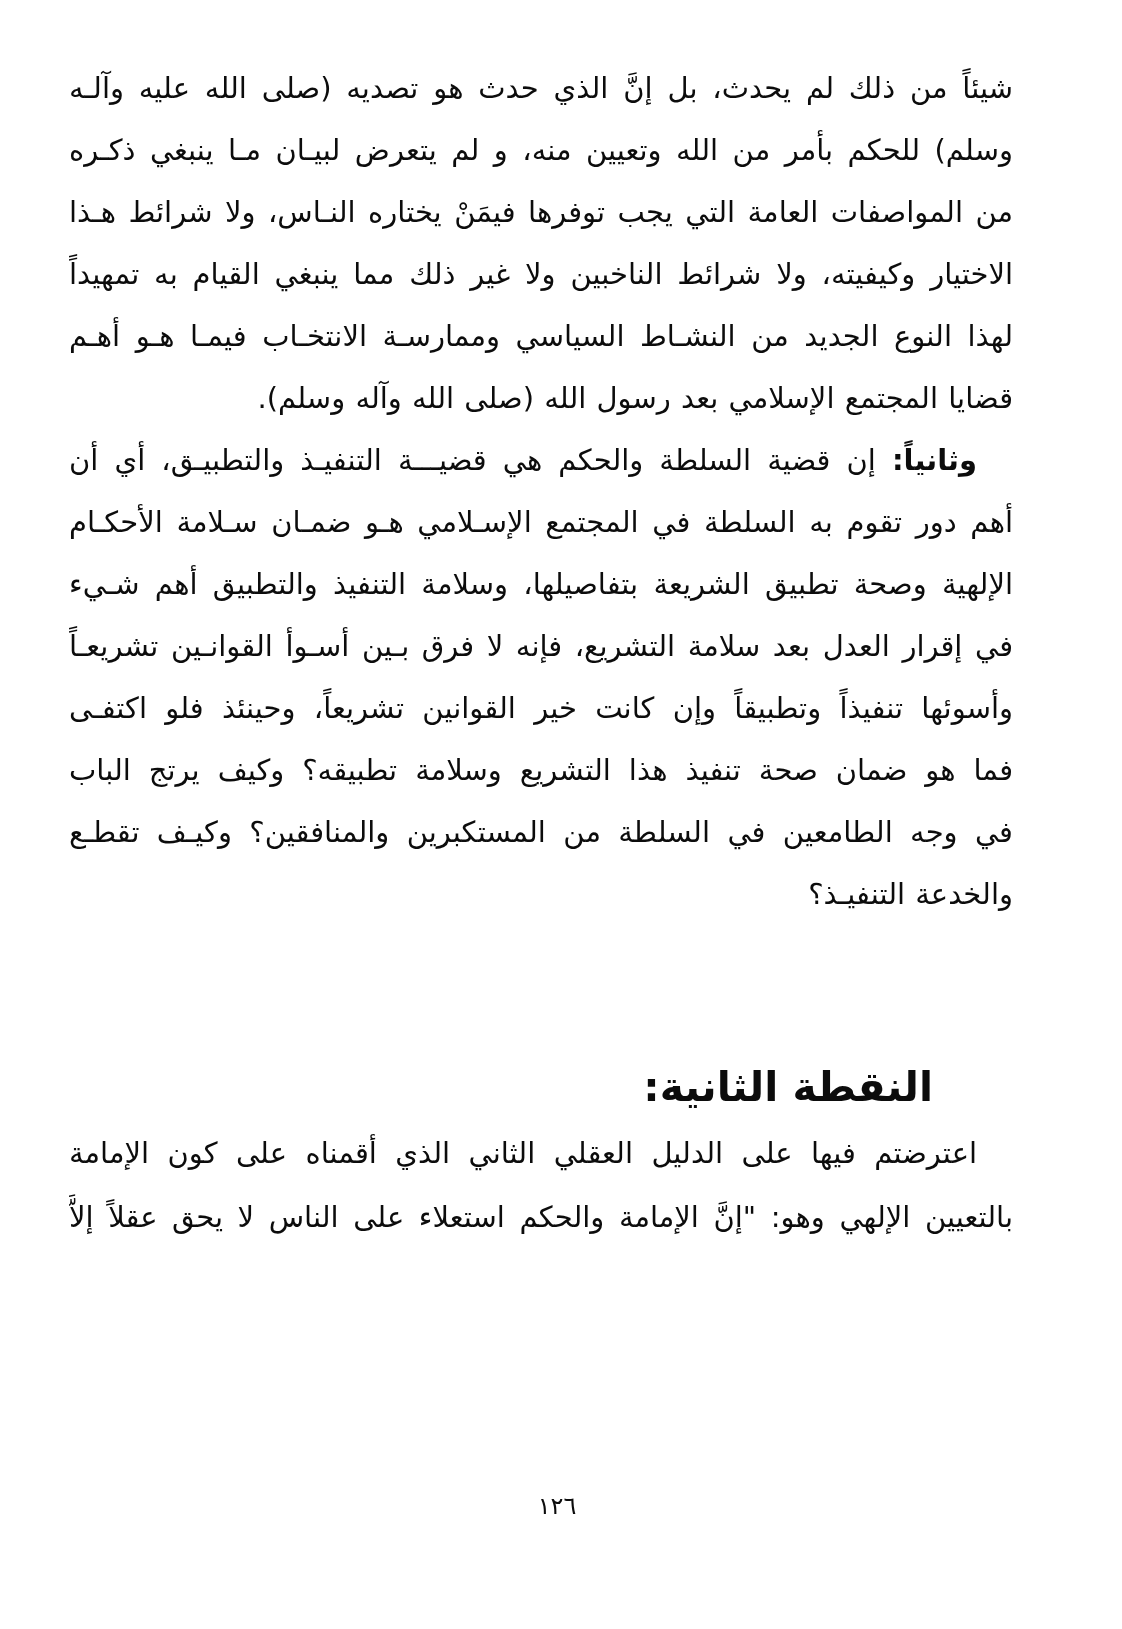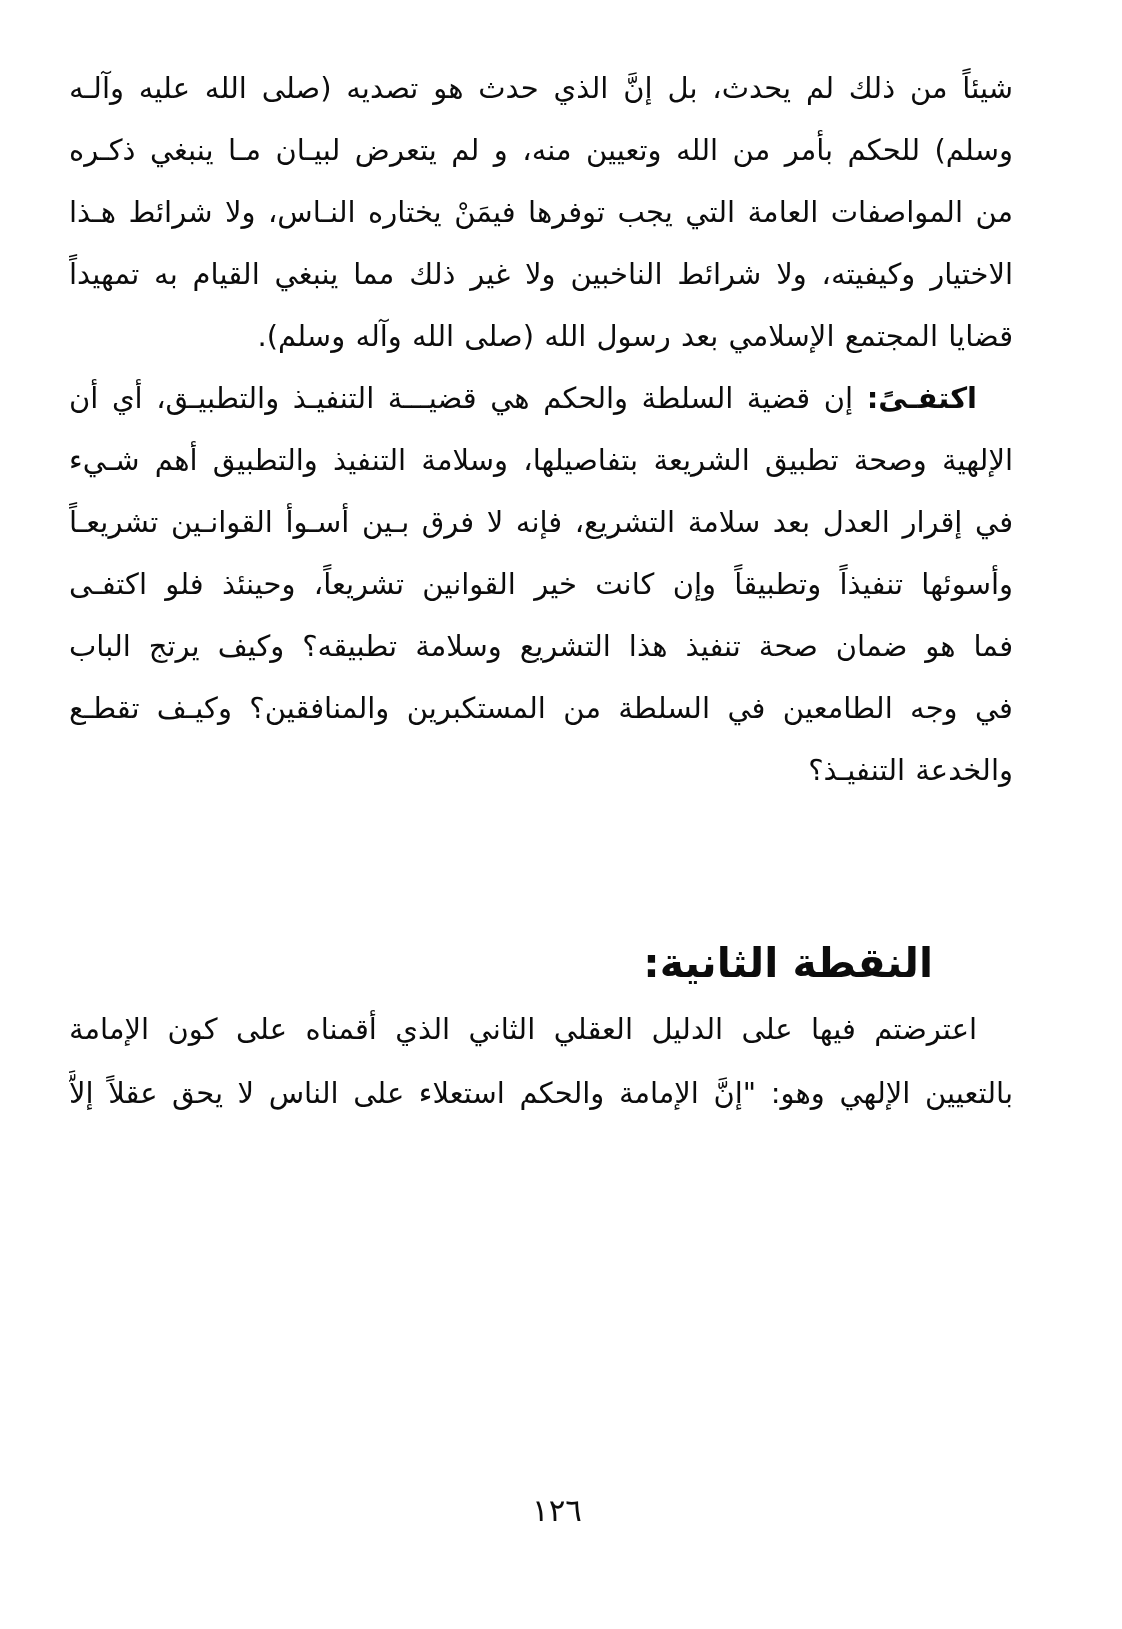--- a/index.html
+++ b/index.html
@@ -45,42 +45,44 @@
     text-align-last: right;
     overflow: hidden;
   }
   .p3 .line { height: 64px; line-height: 64px; }
   .page-number {
     position: absolute;
     top: 1492px;
     left: 0;
     width: 1114px;
     text-align: center;
-    font-size: 31px;
+    font-size: 24px;
     direction: rtl;
     color: #0c0c0c;
   }
 </style>
 </head>
 <body>
 
 <div class="text-block">
 
   <div>
     <div class="line">شيئاً من ذلك لم يحدث، بل إنَّ الذي حدث هو تصديه (صلى الله عليه وآلـه</div>
     <div class="line">وسلم) للحكم بأمر من الله وتعيين منه، و لم يتعرض لبيـان مـا ينبغي ذكـره</div>
     <div class="line">من المواصفات العامة التي يجب توفرها فيمَنْ يختاره النـاس، ولا شرائط هـذا</div>
     <div class="line">الاختيار وكيفيته، ولا شرائط الناخبين ولا غير ذلك مما ينبغي القيام به تمهيداً</div>
+    <div class="line">لهذا النوع الجديد من النشـاط السياسي وممارسـة الانتخـاب فيمـا هـو أهـم</div>
     <div class="line end">قضايا المجتمع الإسلامي بعد رسول الله (صلى الله وآله وسلم).</div>
   </div>
 
   <div>
     <div class="line indent">
-      <span class="lead">اكتفـىً:</span><span> إن قضية السلطة والحكم هي قضيـــة التنفيـذ والتطبيـق، أي أن</span>
+      <span class="lead">وثانياً:</span><span> إن قضية السلطة والحكم هي قضيـــة التنفيـذ والتطبيـق، أي أن</span>
     </div>
+    <div class="line">أهم دور تقوم به السلطة في المجتمع الإسـلامي هـو ضمـان سـلامة الأحكـام</div>
     <div class="line">الإلهية وصحة تطبيق الشريعة بتفاصيلها، وسلامة التنفيذ والتطبيق أهم شـيء</div>
     <div class="line">في إقرار العدل بعد سلامة التشريع، فإنه لا فرق بـين أسـوأ القوانـين تشريعـاً</div>
     <div class="line">وأسوئها تنفيذاً وتطبيقاً وإن كانت خير القوانين تشريعاً، وحينئذ فلو اكتفـى</div>
     <div class="line">فما هو ضمان صحة تنفيذ هذا التشريع وسلامة تطبيقه؟ وكيف يرتج الباب</div>
     <div class="line">في وجه الطامعين في السلطة من المستكبرين والمنافقين؟ وكيـف تقطـع أيـدي</div>
     <div class="line end">والخدعة التنفيـذ؟</div>
   </div>
 
   <div class="heading">النقطة الثانية:</div>
 

